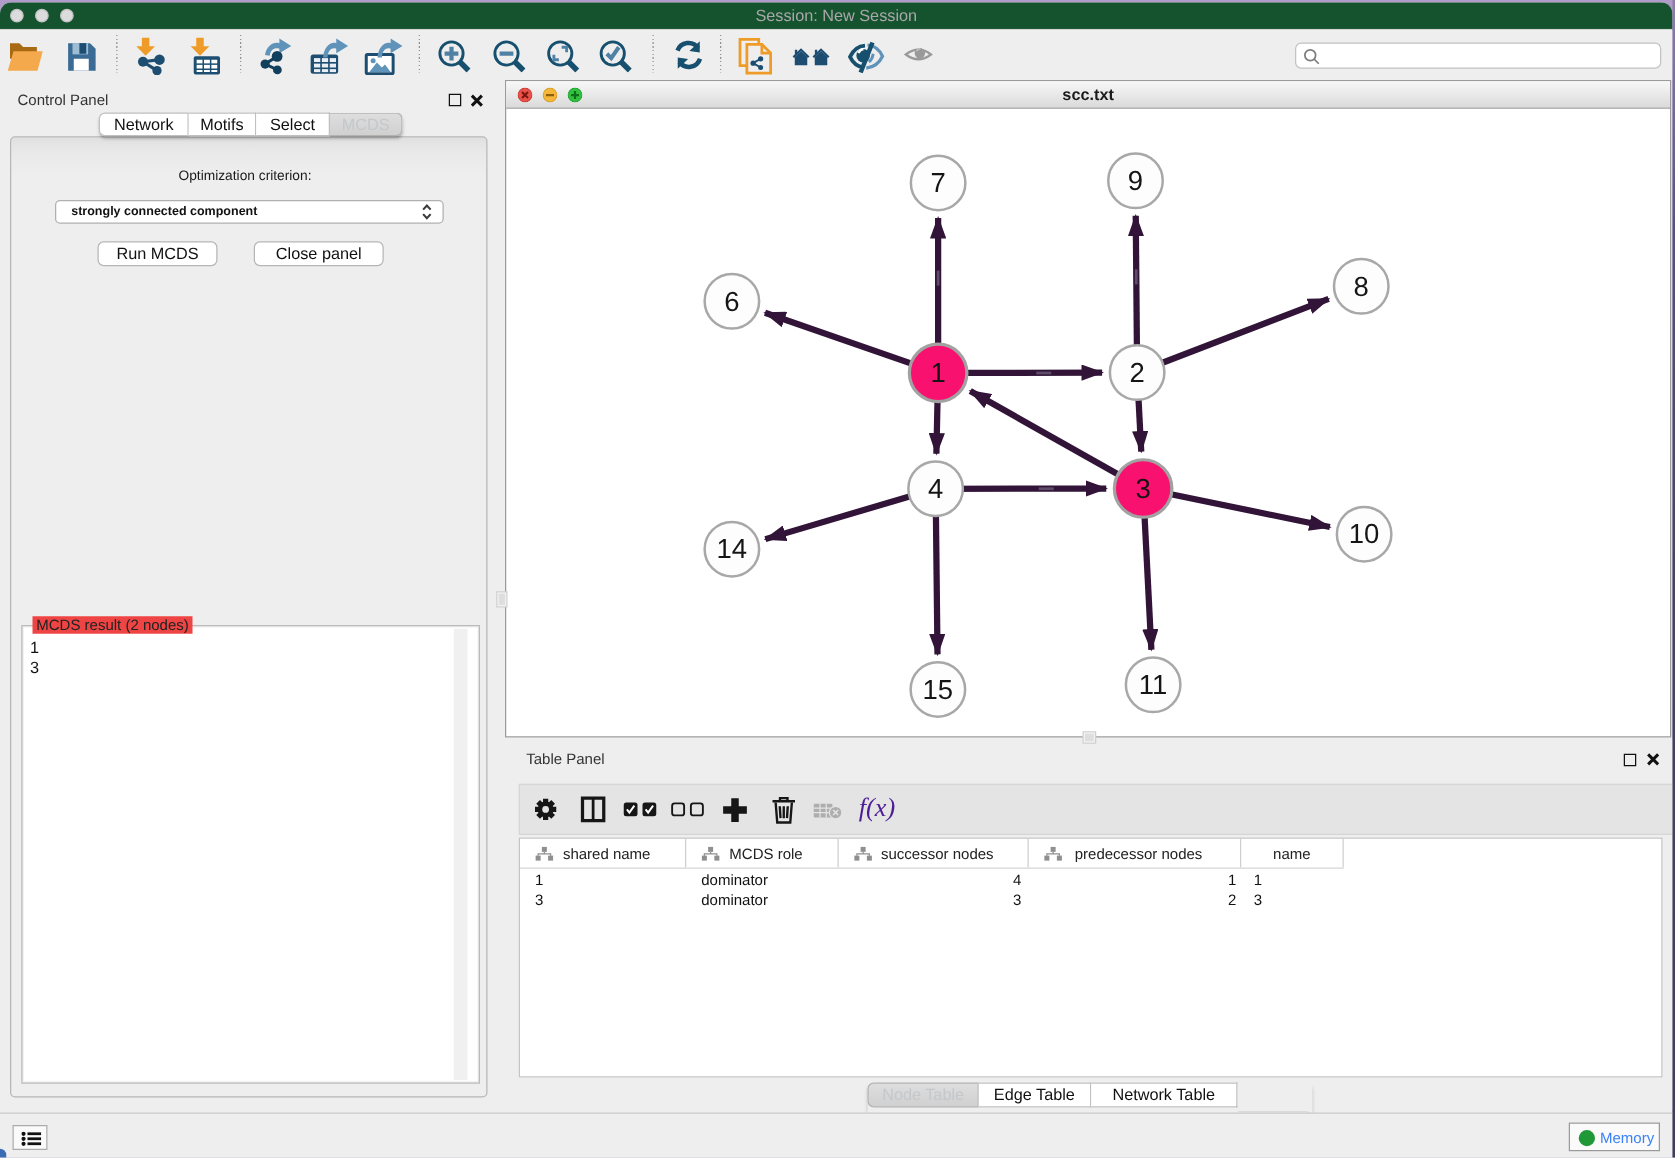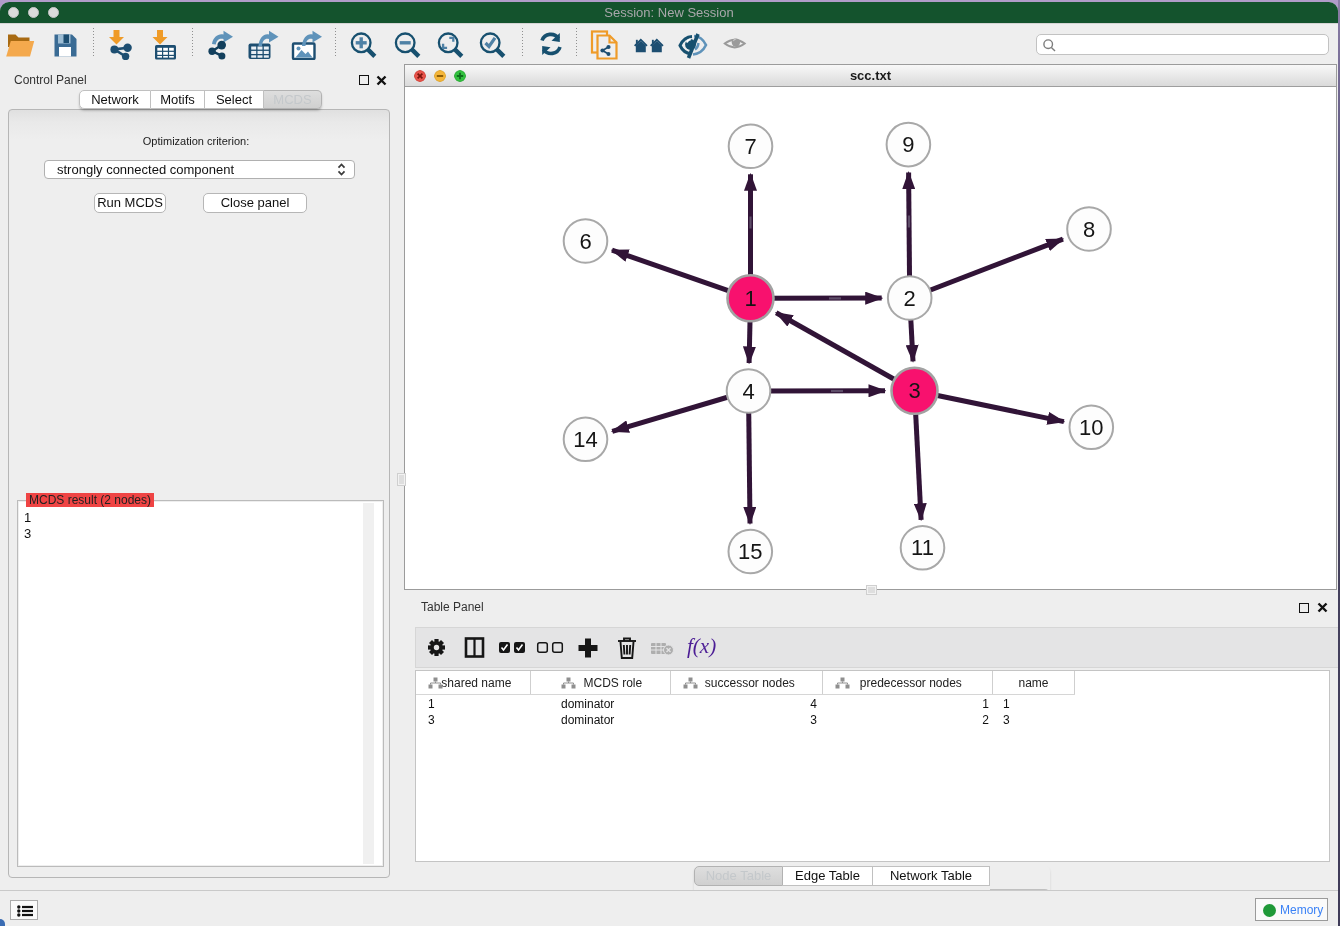--- a/index.html
+++ b/index.html
@@ -19,21 +19,21 @@
 #cpanel{position:absolute;top:60px;left:0;width:392px;height:826px;background:#eeeeee;}
 #cptitle{position:absolute;top:11px;left:14px;font-size:12px;color:#333;}
 #cpfloat{position:absolute;top:13px;left:359px;width:8px;height:8px;border:1.5px solid #111;}
 #cptabpanel{position:absolute;top:47px;left:8px;width:382px;height:769px;border:1px solid #b6b6b6;border-radius:4px;background:linear-gradient(180deg,#e0e0e0 0,#e9e9e9 12px,#eeeeee 30px);box-sizing:border-box;}
 .tabrow{position:absolute;display:flex;box-shadow:0 2px 3px -1px rgba(0,0,0,0.38);border-radius:5px;}
 .tab{box-sizing:border-box;height:19px;font-size:13px;color:#111;text-align:center;line-height:18px;background:#fff;border:1px solid #c0c0c0;border-left:none;}
 .tab.first{border-left:1px solid #c0c0c0;border-radius:5px 0 0 5px;}
 .tab.last{border-radius:0 5px 5px 0;}
 .tab.sel{background:linear-gradient(180deg,#dedede,#d0d0d0);color:#c4c8cb;border-color:#b2b2b2;}
 #opttext{position:absolute;top:73px;left:0;width:100%;text-align:center;font-size:11px;color:#1a1a1a;}
-#dropdown{position:absolute;top:98px;left:44px;width:311px;height:19px;background:#fff;border:1px solid #b0b0b0;border-radius:4px;box-sizing:border-box;font-size:13px;color:#111;line-height:17px;padding-left:12px;}
+#dropdown{position:absolute;top:98px;left:44px;width:311px;height:19px;background:#fff;border:1px solid #b0b0b0;border-radius:4px;box-sizing:border-box;font-size:10px;color:#111;line-height:17px;padding-left:12px;font-weight:bold;}
 .btn{position:absolute;height:20px;background:#fff;border:1px solid #b6b6b6;border-radius:5px;box-sizing:border-box;font-size:13px;color:#111;text-align:center;line-height:18px;}
 #groupbox{position:absolute;top:438px;left:17px;width:367px;height:367px;border:1px solid #bbb;box-sizing:border-box;}
 #grouplabel{position:absolute;top:-8px;left:8px;background:#ef4444;padding:0 3px;font-size:12px;color:#222;}
 #gbwhite{position:absolute;top:1px;left:1px;right:1px;bottom:1px;background:#fff;}
 #gbscroll{position:absolute;top:1px;right:8px;width:11px;bottom:1px;background:#f0f0f0;}
 #gbtext{position:absolute;top:8px;left:5px;font-size:13px;color:#111;line-height:16px;}
 
 
 #netwin{position:absolute;top:62px;left:404px;width:933px;height:526px;background:#fff;border:1px solid #9b9b9b;box-sizing:border-box;}
 #nettitle{position:absolute;top:0;left:0;right:0;height:21px;background:linear-gradient(180deg,#f8f8f8,#dadada);border-bottom:1px solid #9e9e9e;}
@@ -237,21 +237,21 @@
       <div class="tab" style="width:59px;">Select</div>
       <div class="tab last sel" style="width:58px;">MCDS</div>
     </div>
     <div id="opttext">Optimization criterion:</div>
     <div id="dropdown">strongly connected component
       <svg style="position:absolute;right:8px;top:2px;" width="9" height="13" viewBox="0 0 9 13">
         <path d="M1.5 4.7 L4.5 1.5 L7.5 4.7" fill="none" stroke="#3a3a3a" stroke-width="1.7"></path>
         <path d="M1.5 8.3 L4.5 11.5 L7.5 8.3" fill="none" stroke="#3a3a3a" stroke-width="1.7"></path>
       </svg>
     </div>
-    <div class="btn" style="top:131px;left:94px;width:72px;">Run MCDS</div>
+    <div class="btn" style="top:131px;left:78px;width:96px;">Run MCDS</div>
     <div class="btn" style="top:131px;left:203px;width:104px;">Close panel</div>
     <div id="groupbox">
       <div id="gbwhite">
             <div id="gbscroll"></div>
             <div id="gbtext">1<br>3</div>
           </div>
       <div id="grouplabel">MCDS result (2 nodes)</div>
     </div>
   </div>
   <div id="netwin">
@@ -378,21 +378,21 @@
               <line x1="1" y1="9" x2="16" y2="9"></line>
               <line x1="6" y1="2" x2="6" y2="13"></line>
               <line x1="11" y1="2" x2="11" y2="13"></line>
             </g>
         <circle cx="18.5" cy="9" r="5" fill="#aeaeae" stroke="#e4e4e5" stroke-width="1"></circle>
         <path d="M16.5 7 L20.5 11 M20.5 7 L16.5 11" stroke="#e4e4e5" stroke-width="1.3"></path>
       </svg>
       <div style="position:absolute;left:271px;top:6px;font-family:'Liberation Serif',serif;font-style:italic;font-size:21px;color:#4c1d95;">f(x)</div>
     </div>
     <div id="ttable">
-      <div class="hcell" style="left:0;width:115px;">
+      <div class="hcell" style="left:0;width:133px;">
             <div class="hlabel">  shared name</div>
           </div>
       <div class="hcell" style="left:133px;width:122px;">
             <div class="hlabel">  MCDS role</div>
           </div>
       <div class="hcell" style="left:255px;width:152px;">
             <div class="hlabel">  successor nodes</div>
           </div>
       <div class="hcell" style="left:407px;width:170px;">
             <div class="hlabel">  predecessor nodes</div>

